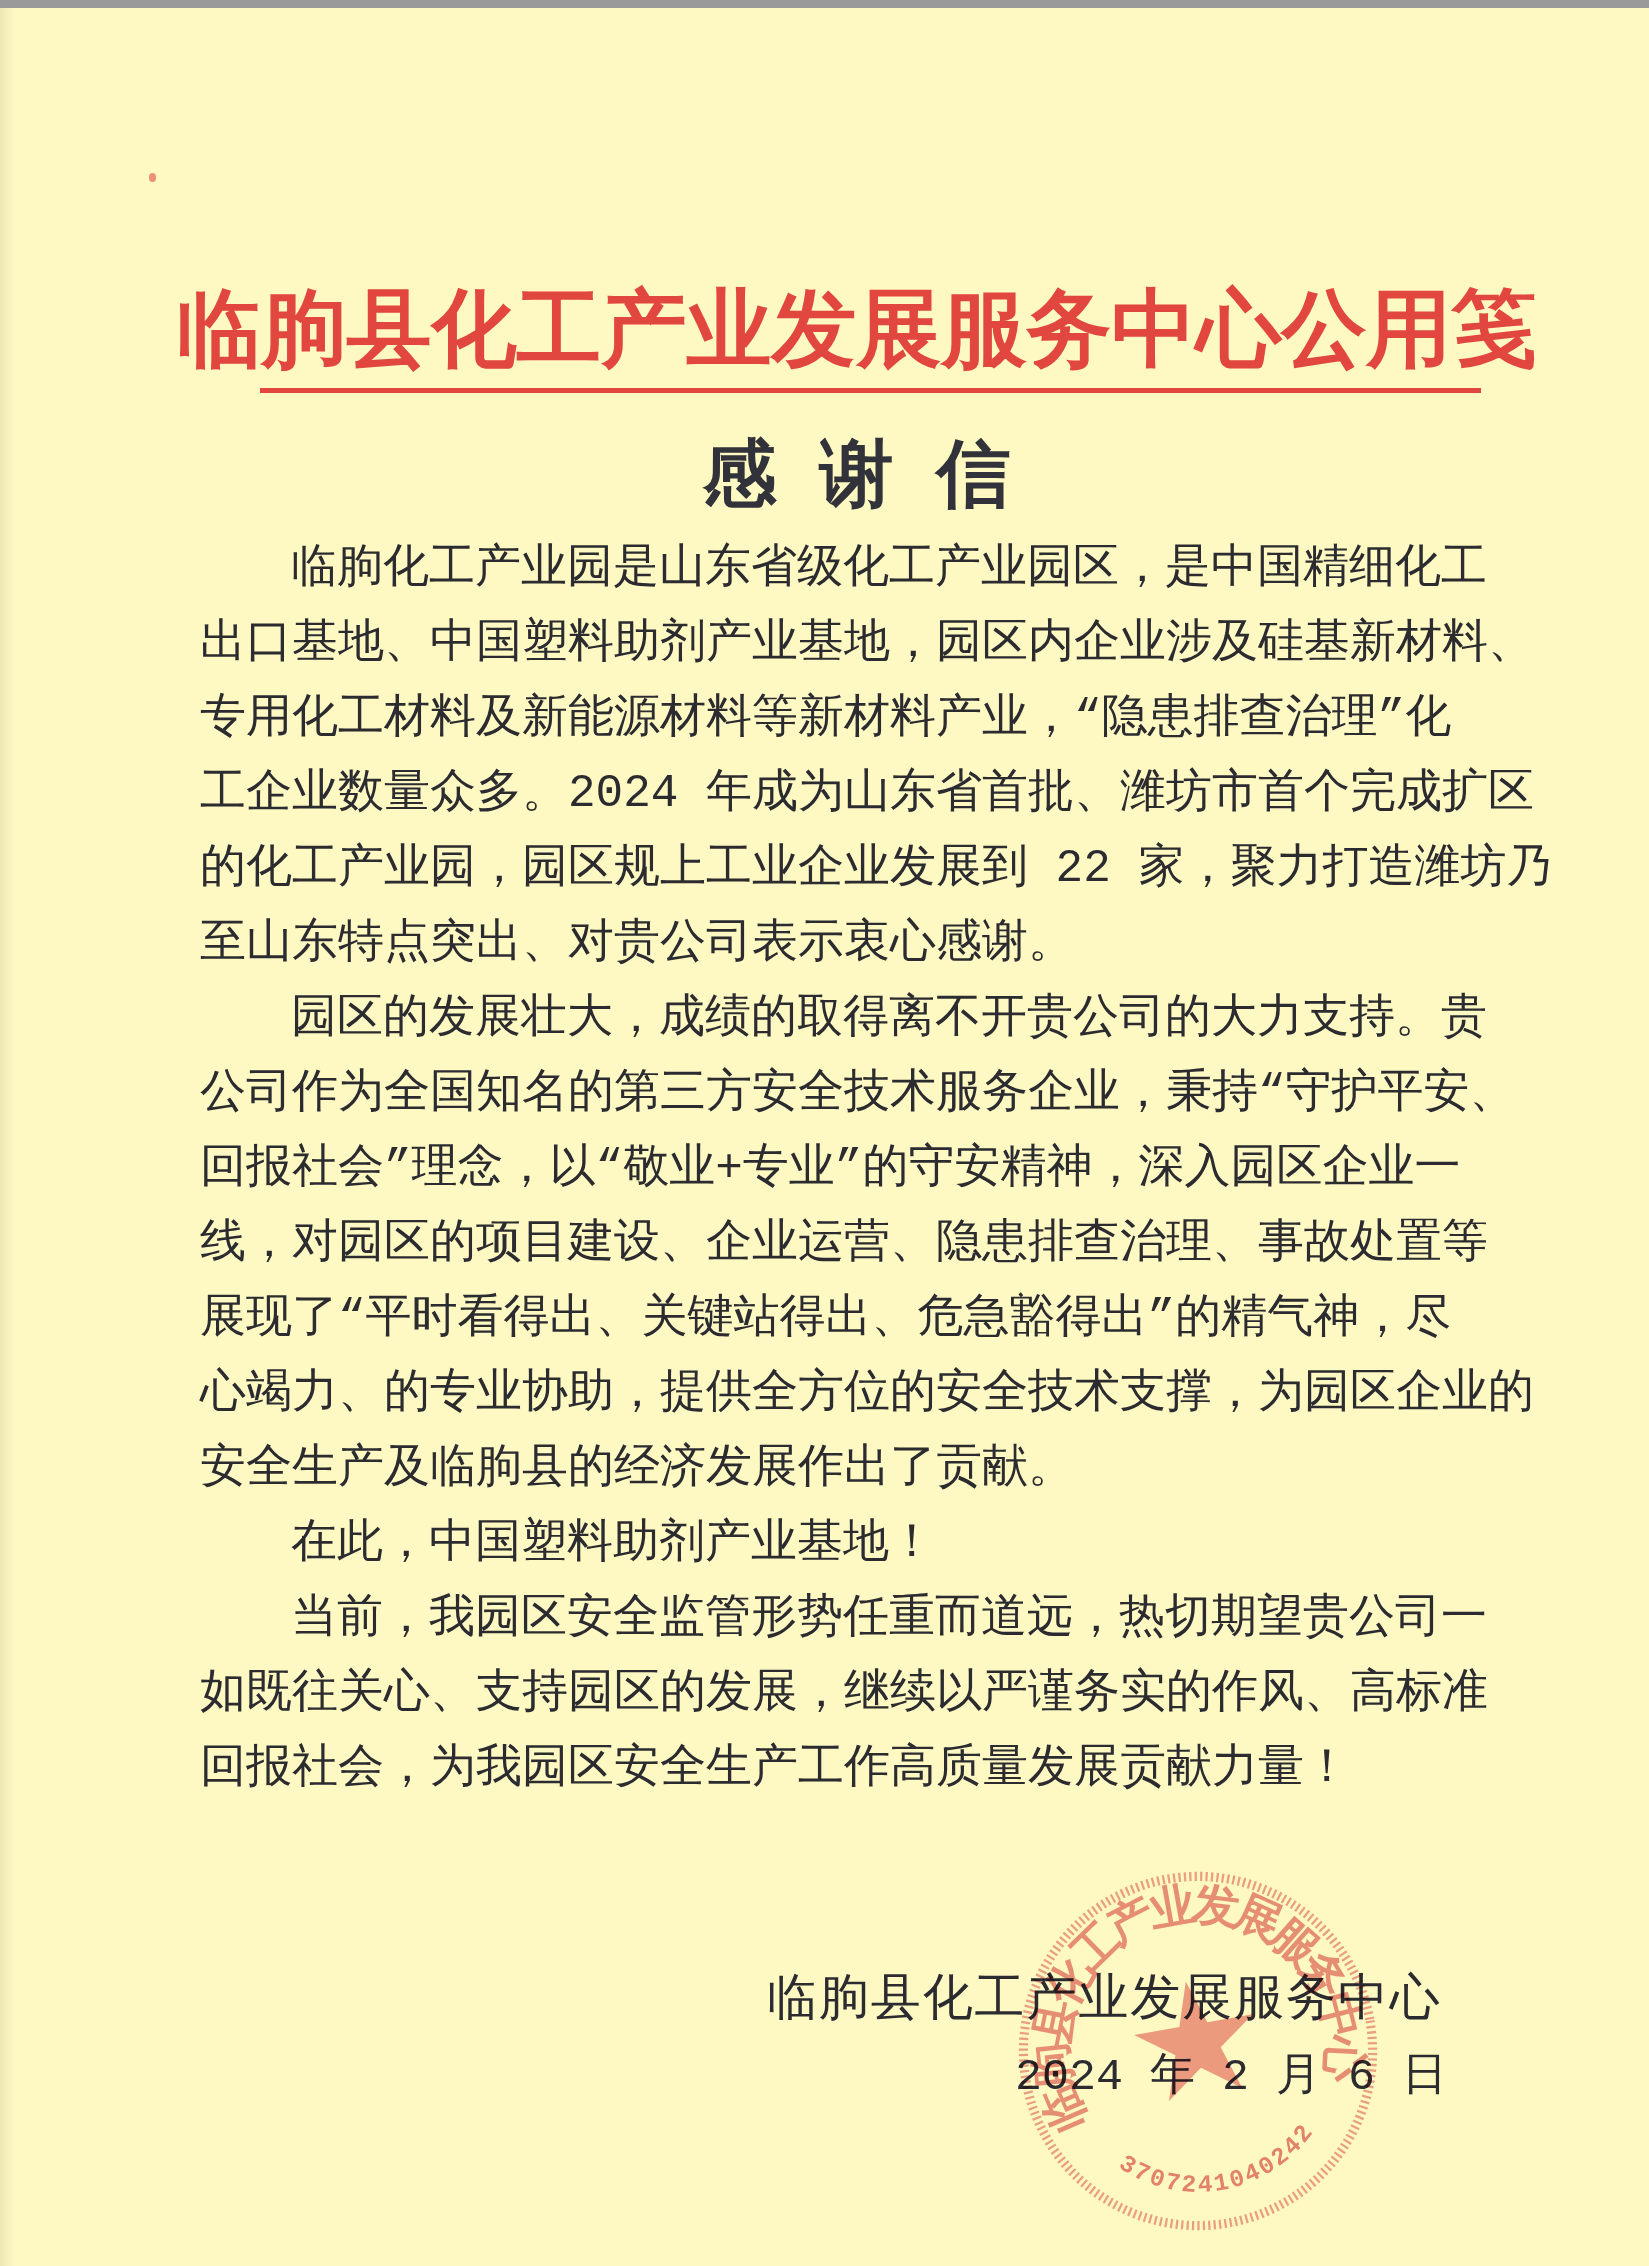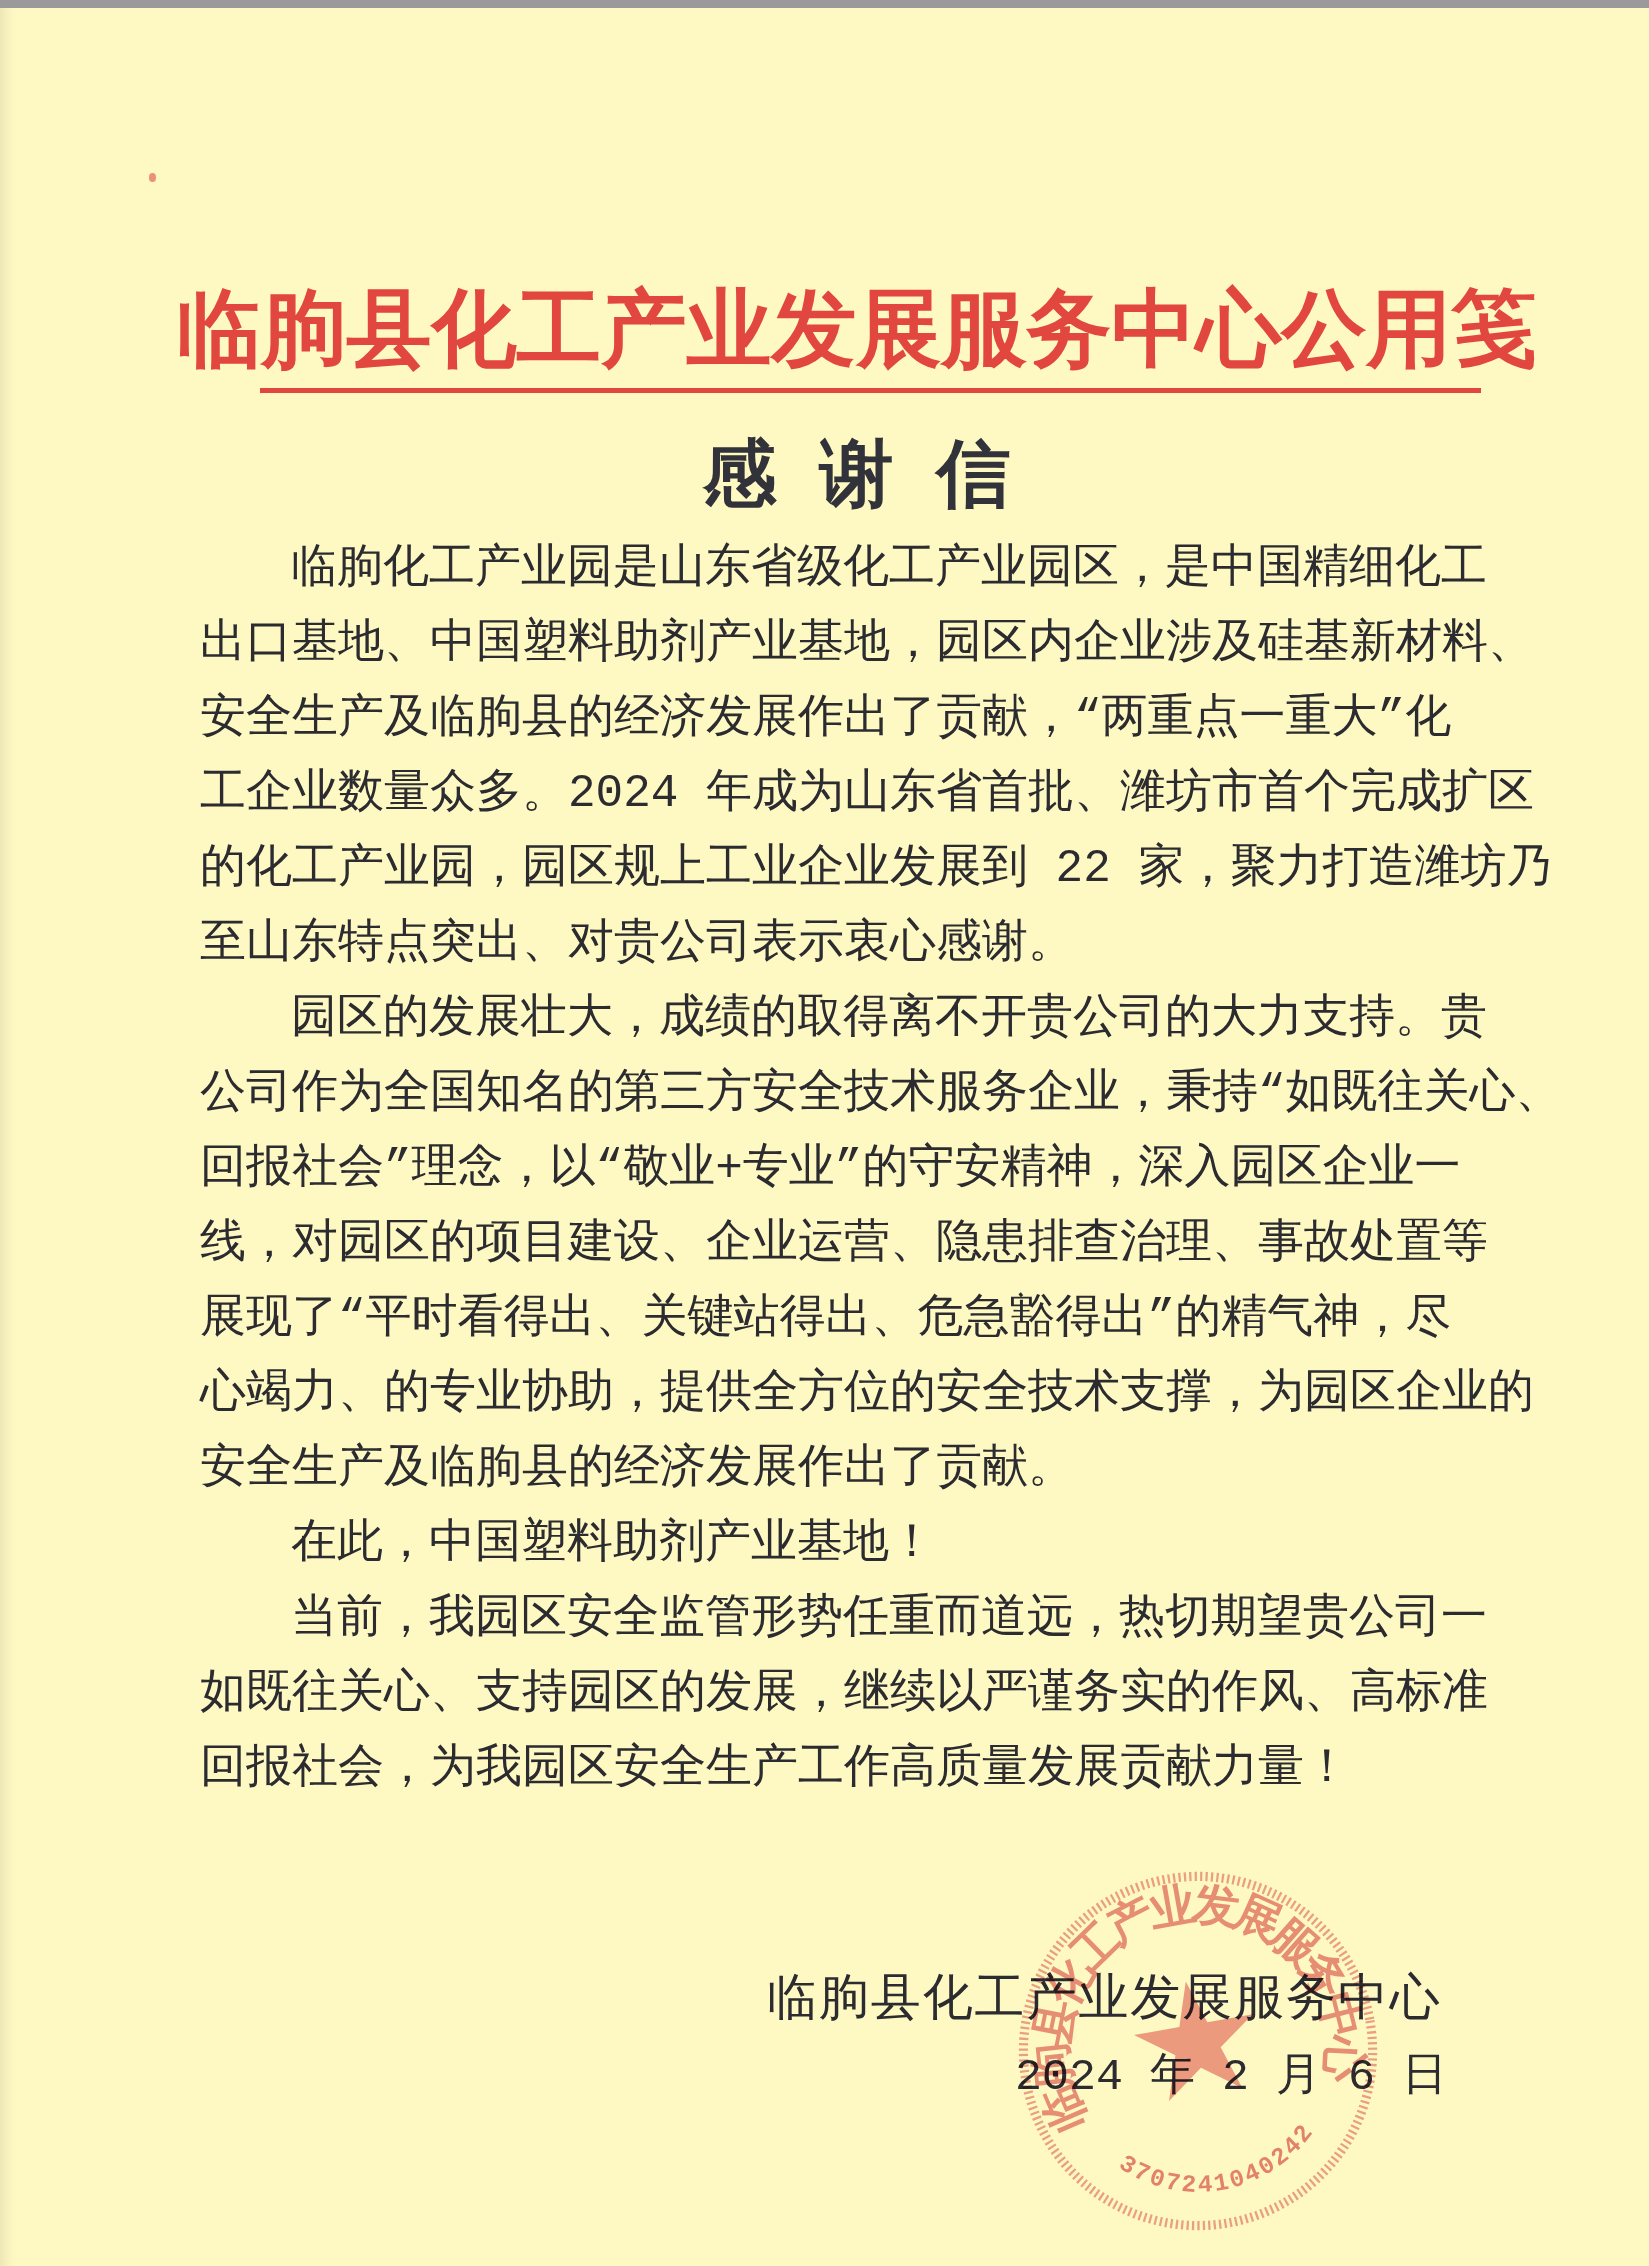--- a/index.html
+++ b/index.html
@@ -75,26 +75,26 @@
   <div class="scan-speck"></div>
 
   <div class="letterhead-title">临朐县化工产业发展服务中心公用笺</div>
   <div class="letterhead-underline"></div>
 
   <div class="letter-heading">感谢信</div>
 
   <div class="letter-body">
     <div class="row indent">临朐化工产业园是山东省级化工产业园区，是中国精细化工</div>
     <div class="row">出口基地、中国塑料助剂产业基地，园区内企业涉及硅基新材料、</div>
-    <div class="row">安全生产及临朐县的经济发展作出了贡献，“两重点一重大”化</div>
+    <div class="row">专用化工材料及新能源材料等新材料产业，“隐患排查治理”化</div>
     <div class="row">工企业数量众多。2024 年成为山东省首批、潍坊市首个完成扩区</div>
     <div class="row">的化工产业园，园区规上工业企业发展到 22 家，聚力打造潍坊乃</div>
     <div class="row">至山东特点突出、对贵公司表示衷心感谢。</div>
     <div class="row indent">园区的发展壮大，成绩的取得离不开贵公司的大力支持。贵</div>
-    <div class="row">公司作为全国知名的第三方安全技术服务企业，秉持“如既往关心、</div>
+    <div class="row">公司作为全国知名的第三方安全技术服务企业，秉持“守护平安、</div>
     <div class="row">回报社会”理念，以“敬业+专业”的守安精神，深入园区企业一</div>
     <div class="row">线，对园区的项目建设、企业运营、隐患排查治理、事故处置等</div>
     <div class="row">展现了“平时看得出、关键站得出、危急豁得出”的精气神，尽</div>
     <div class="row">心竭力、的专业协助，提供全方位的安全技术支撑，为园区企业的</div>
     <div class="row">安全生产及临朐县的经济发展作出了贡献。</div>
     <div class="row indent">在此，中国塑料助剂产业基地！</div>
     <div class="row indent">当前，我园区安全监管形势任重而道远，热切期望贵公司一</div>
     <div class="row">如既往关心、支持园区的发展，继续以严谨务实的作风、高标准</div>
     <div class="row">回报社会，为我园区安全生产工作高质量发展贡献力量！</div>
   </div>

